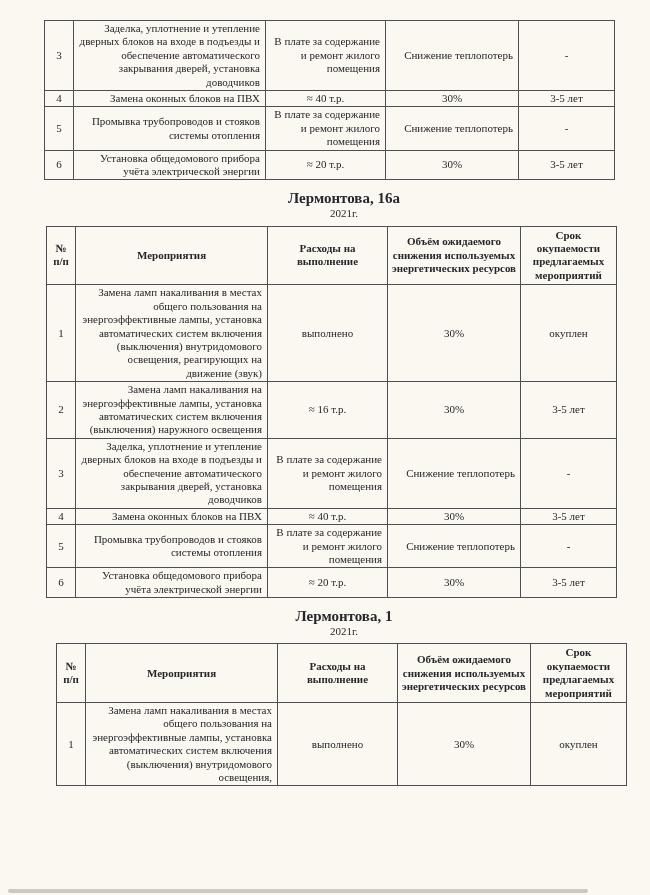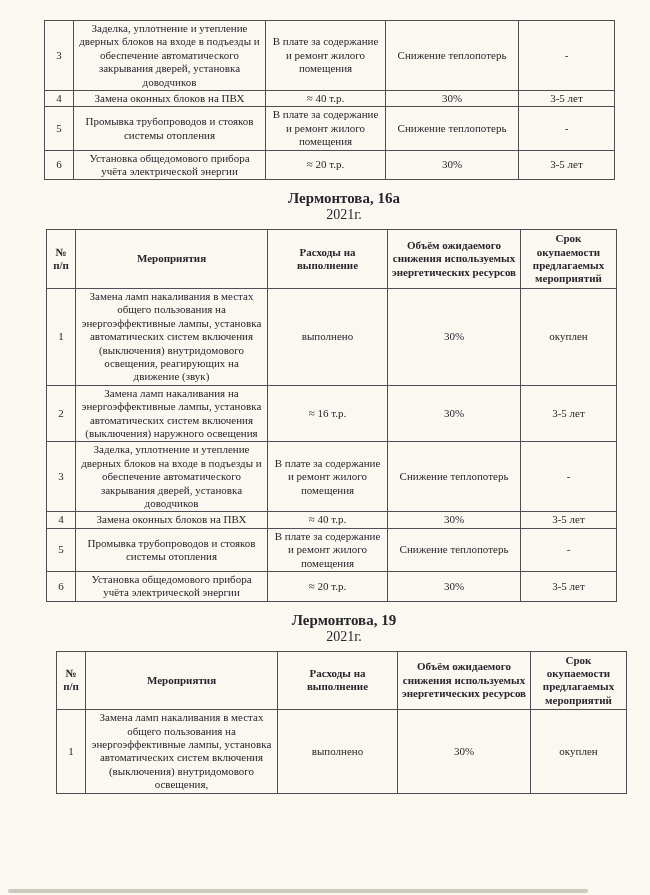--- a/index.html
+++ b/index.html
@@ -24,27 +24,27 @@
     vertical-align:middle;
     overflow:hidden;
     word-wrap:break-word;
   }
   .tbl th{
     font-weight:700;
     text-align:center;
     padding:2px 3px;
   }
   td.c{text-align:center;}
-  td.l{text-align:center;}
+  td.l{text-align:right;}
   .tbl-top{margin:20px 0 0 44px;}
   .tbl-16a{margin:0 0 0 46px;}
   .tbl-17{margin:0 0 0 56px;}
   .heading{padding-left:38px;text-align:center;margin:9px 0 5px 0;}
   .heading .addr{font-weight:700;font-size:15px;line-height:1.2;}
-  .heading .year{font-size:14px;line-height:1.2;}
+  .heading .year{font-size:11px;line-height:1.2;}
   .scan-strip{
     position:absolute;left:8px;right:62px;bottom:2px;height:4px;
     background:var(--artifact,#8d897a);
     opacity:.42;
     border-radius:2px;
   }
 </style>
 </head>
 <body>
 
@@ -152,21 +152,21 @@
         <td class="c">6</td>
         <td class="l">Установка общедомового прибора учёта электрической энергии</td>
         <td class="c">≈ 20 т.р.</td>
         <td class="c">30%</td>
         <td class="c">3-5 лет</td>
       </tr>
     </tbody>
   </table>
 
   <div class="heading">
-    <div class="addr">Лермонтова, 19</div>
+    <div class="addr">Лермонтова, 1</div>
     <div class="year">2021г.</div>
   </div>
 
   <table class="tbl tbl-17">
     <colgroup>
       <col style="width:29px">
         <col style="width:192px">
         <col style="width:120px">
         <col style="width:133px">
         <col style="width:96px">

